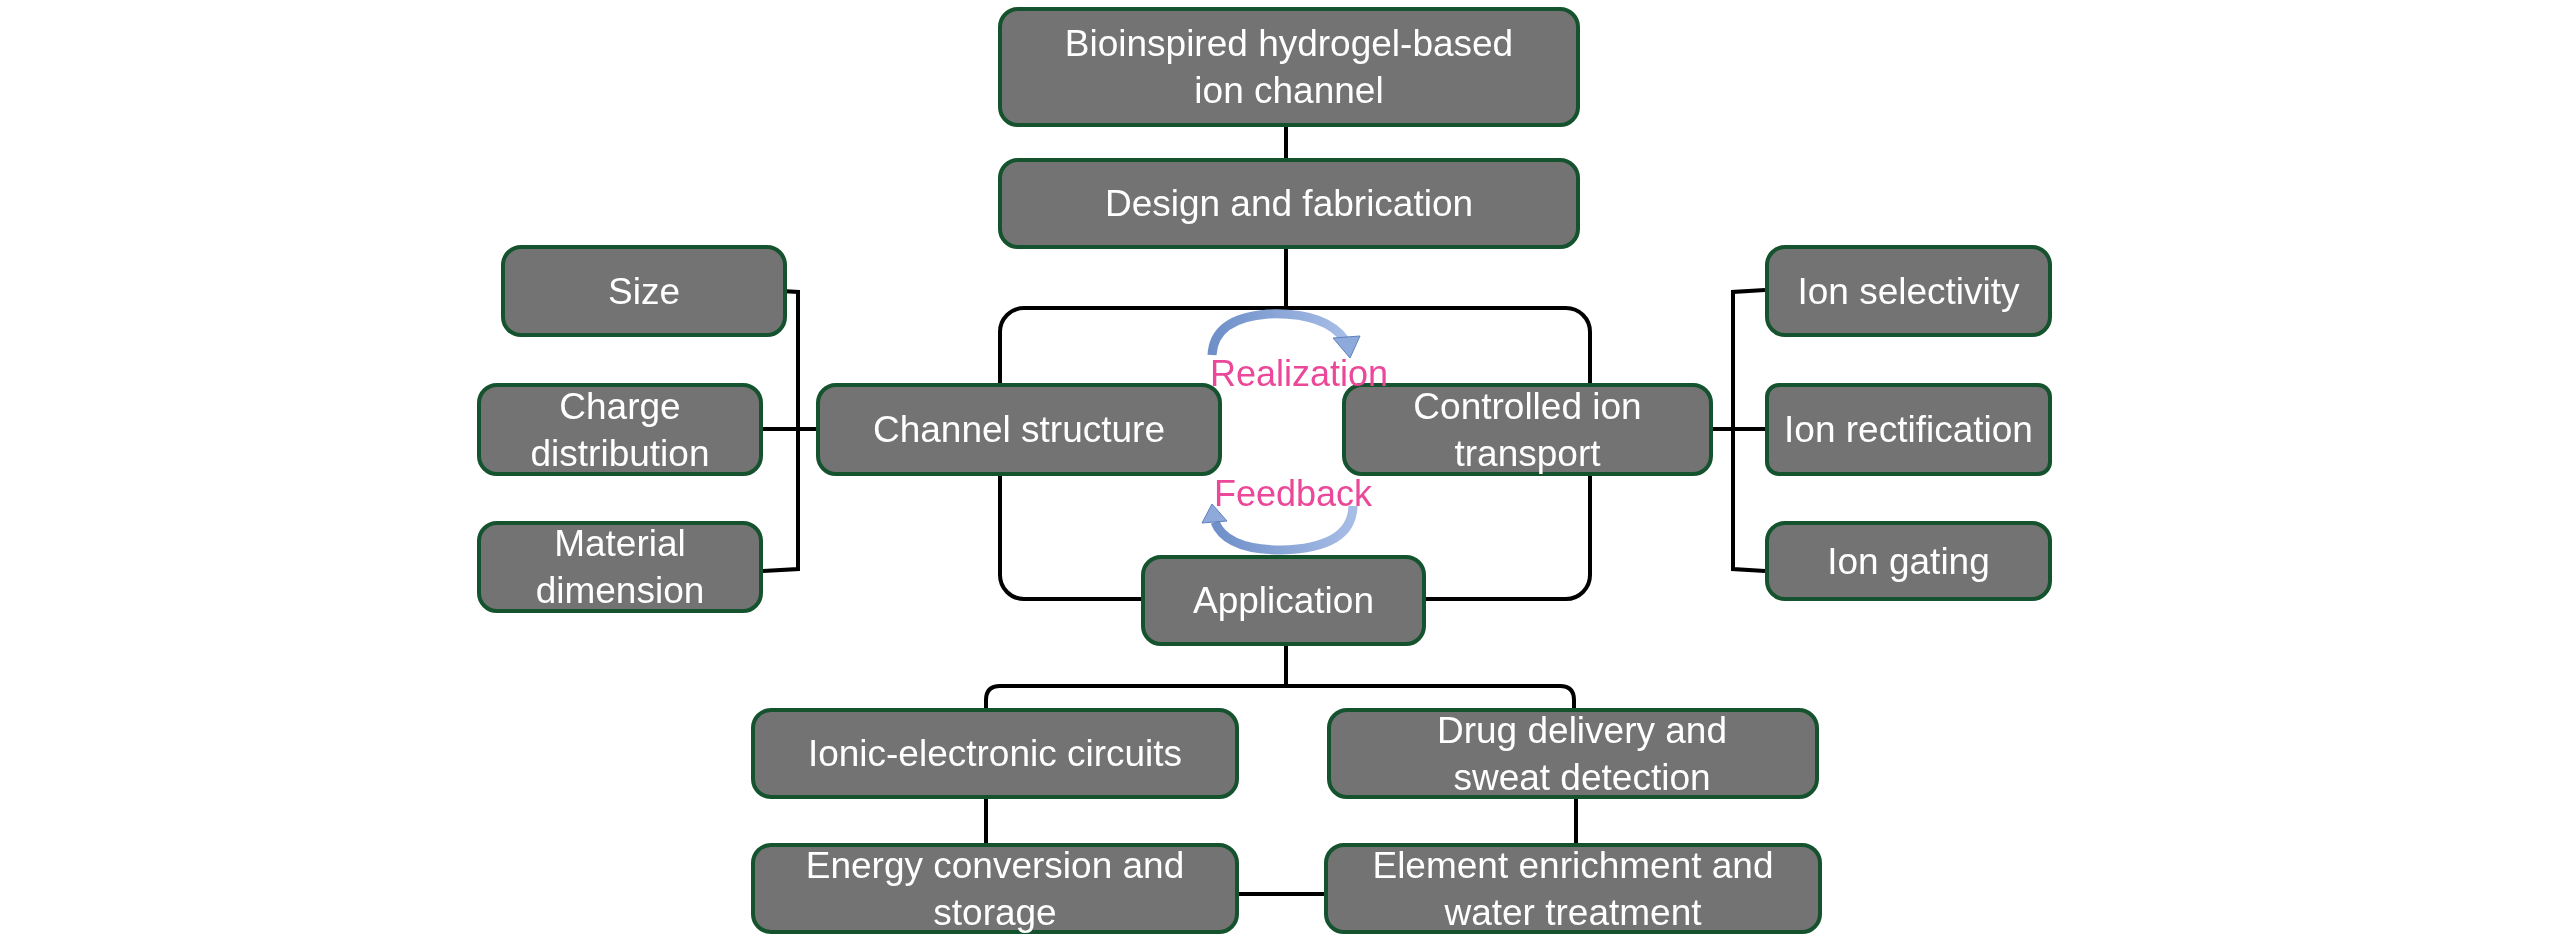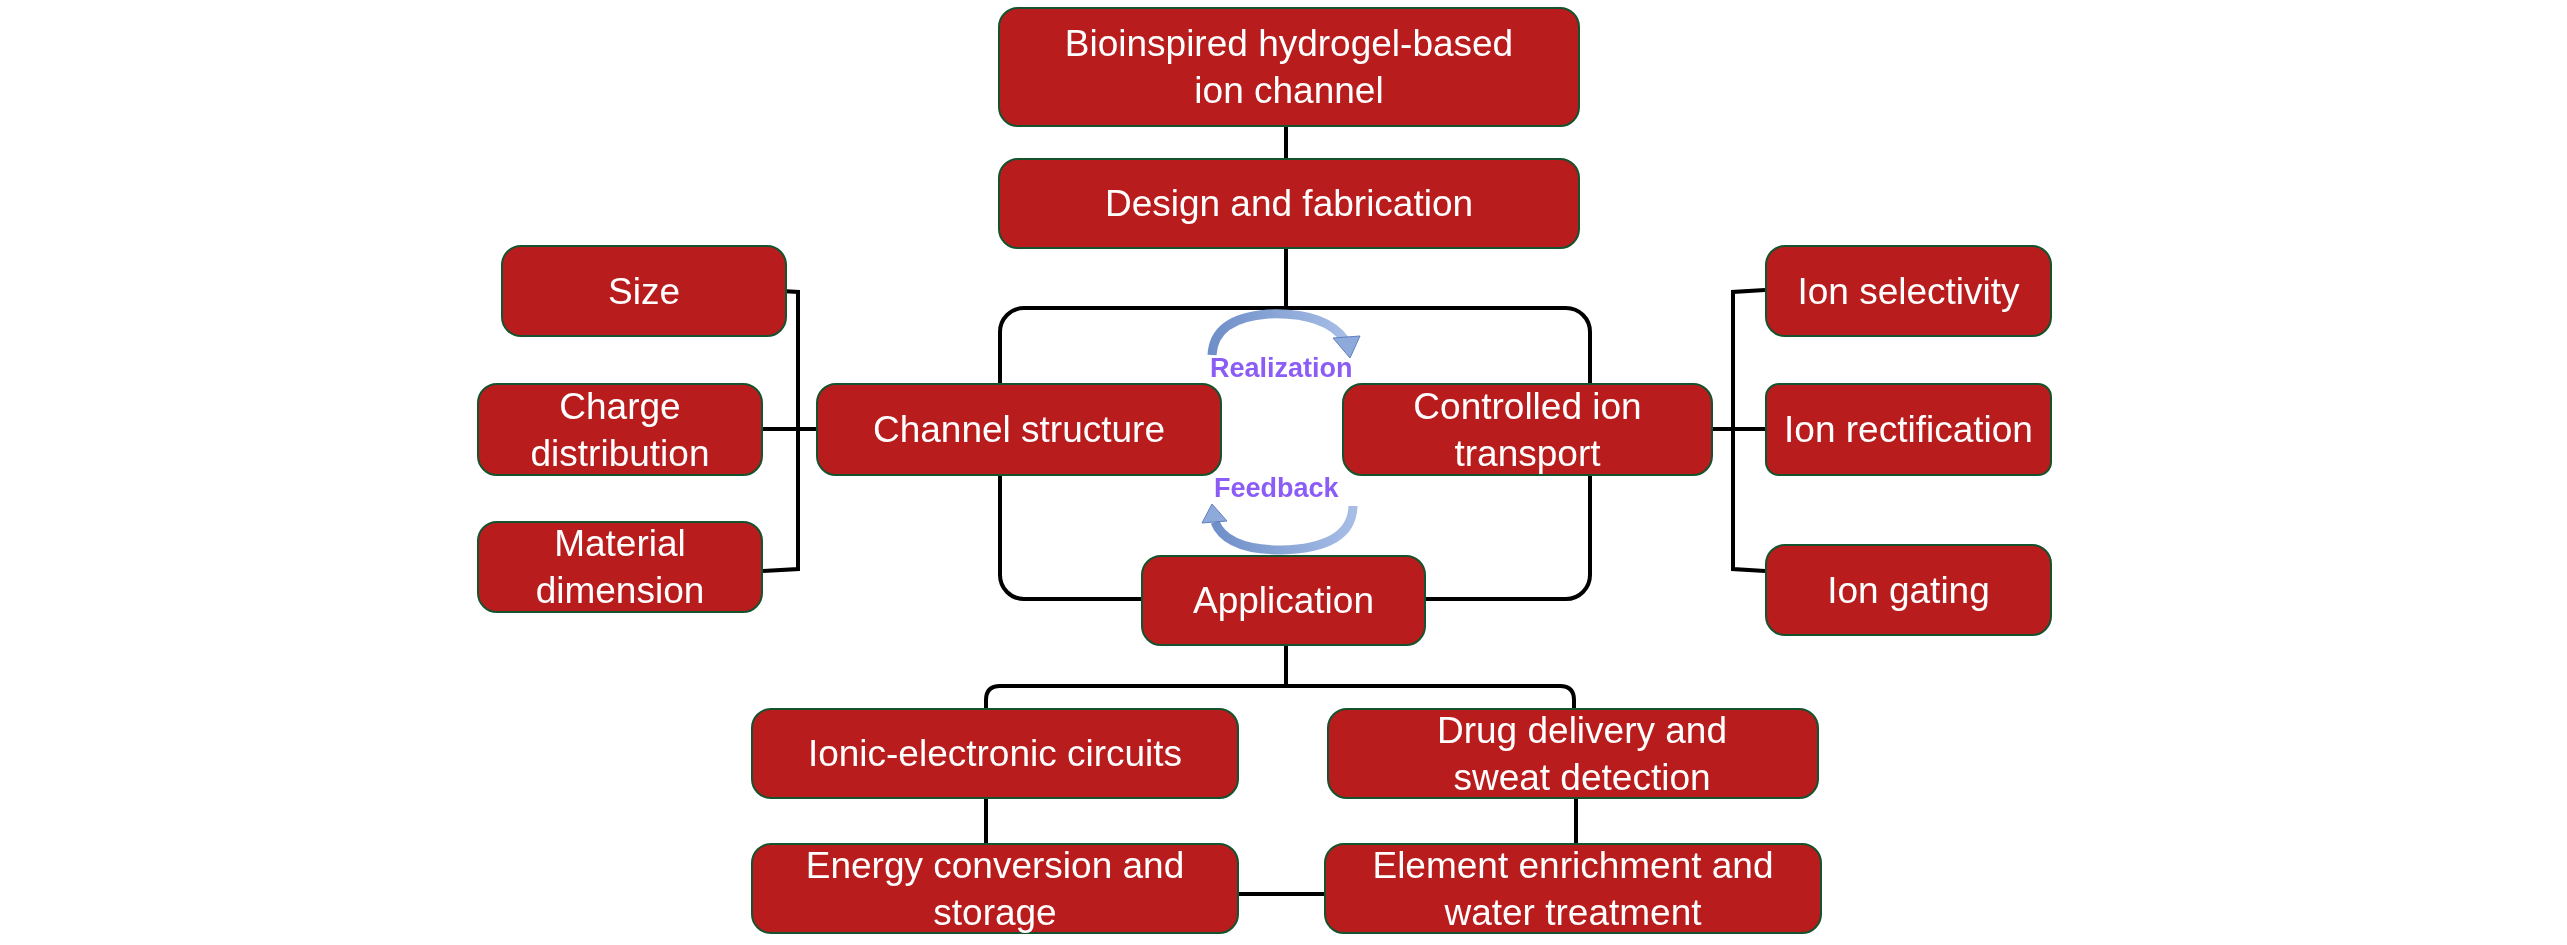--- a/index.html
+++ b/index.html
@@ -1,24 +1,24 @@
 <!DOCTYPE html>
 <html><head>
 <meta charset="utf-8">
 <style>
   html, body { margin:0; padding:0; background:#ffffff; }
   body { width:2567px; height:945px; position:relative; overflow:hidden;
          font-family:"Liberation Sans", sans-serif; }
-  .box { position:absolute; box-sizing:border-box; background:#b91c1c;
-         border:2px solid #14532d; border-radius:20px; color:#ffffff;
+  .box { position:absolute; box-sizing:border-box; background:#737373;
+         border:4px solid #14532d; border-radius:20px; color:#ffffff;
          display:flex; align-items:center; justify-content:center; text-align:center;
          font-size:37px; line-height:47px; padding:0 10px; }
   .box span { display:block; white-space:pre-line; }
   svg.lines { position:absolute; left:0; top:0; }
-  .lbl { position:absolute; font-weight:bold; font-size:27px; color:#8b5cf6;
+  .lbl { position:absolute; font-weight:normal; font-size:36px; color:#ec4899;
          font-family:"Liberation Sans", sans-serif; white-space:nowrap; }
 </style>
 </head>
 <body>
 
 <svg class="lines" width="2567" height="945" viewBox="0 0 2567 945">
   <defs>
     <linearGradient id="arrowGrad" x1="0" y1="0" x2="1" y2="0">
       <stop offset="0" stop-color="#6f8fc9"></stop>
       <stop offset="1" stop-color="#a6bde6"></stop>
@@ -87,21 +87,21 @@
 
 <div class="lbl" style="left:1210px; top:353px;">Realization</div>
 <div class="lbl" style="left:1214px; top:473px;">Feedback</div>
 
 <div class="box" style="left:1765px; top:245px; width:287px; height:92px;">
   <span>Ion selectivity</span>
 </div>
 <div class="box" style="left:1765px; top:383px; width:287px; height:93px;border-radius:14px;">
   <span>Ion rectification</span>
 </div>
-<div class="box" style="left:1765px; top:544px; width:287px; height:92px;">
+<div class="box" style="left:1765px; top:521px; width:287px; height:80px;">
   <span>Ion gating</span>
 </div>
 
 <div class="box" style="left:1141px; top:555px; width:285px; height:91px;">
   <span>Application</span>
 </div>
 
 <div class="box" style="left:751px; top:708px; width:488px; height:91px;">
   <span>Ionic-electronic circuits</span>
 </div>

